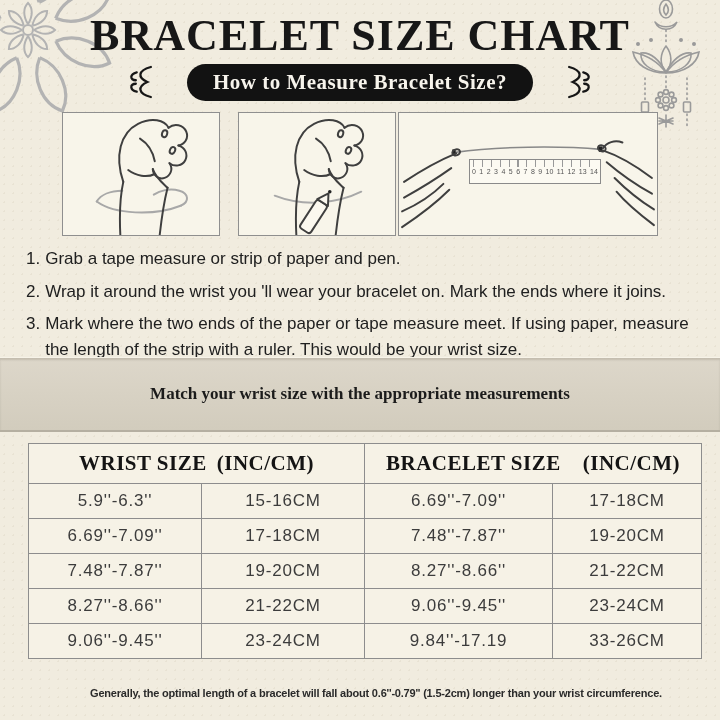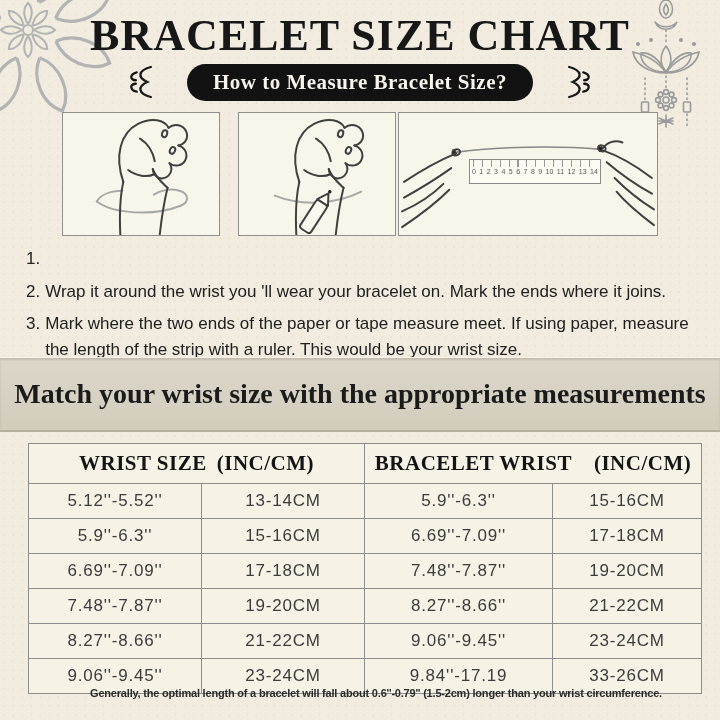--- a/index.html
+++ b/index.html
@@ -58,21 +58,21 @@
   }
   .instructions li{display:flex;gap:5px;margin-bottom:7px;}
   .instructions .num{flex:0 0 auto;}
   
   .banner{
     position:absolute;top:357px;left:0;width:100%;height:75px;box-sizing:border-box;
     background:linear-gradient(180deg,#ddd7ca,#d2ccbd);
     border-top:1px solid #f7f3e8;border-bottom:2px solid #b5afa1;
     box-shadow:inset 0 2px 2px rgba(120,112,95,.25);
     display:flex;flex-direction:column;justify-content:center;align-items:center;
-    font-family:"Liberation Serif",serif;font-weight:bold;font-size:28px;
+    font-family:"Liberation Serif",serif;font-weight:bold;font-size:17px;
     line-height:1.42;color:#1b1b1b;text-align:center;
   }
   
   .size-table{
     position:absolute;left:28px;top:443px;width:673px;
     border-collapse:collapse;table-layout:fixed;background:#f6f2e6;
   }
   .size-table th,.size-table td{border:1px solid #8d8d8d;text-align:center;}
   .size-table th{
     height:37px;font-family:"Liberation Serif",serif;font-weight:bold;
@@ -255,20 +255,21 @@
         <span>12</span>
         <span>13</span>
         <span>14</span>
       </div>
     </div>
   </div>
 
   <ol class="instructions">
     <li>
       <span class="num">1.</span>
+      <span class="txt">Grab a tape measure or strip of paper and pen.</span>
     </li>
     <li>
       <span class="num">2.</span>
       <span class="txt">Wrap it around the wrist you 'll wear your bracelet on. Mark the ends where it joins.</span>
     </li>
     <li>
       <span class="num">3.</span>
       <span class="txt">Mark where the two ends of the paper or tape measure meet. If using paper, measure the length of the strip with a ruler. This would be your wrist size.</span>
     </li>
   </ol>
@@ -283,31 +284,25 @@
         <col style="width:163px">
         <col style="width:188px">
         <col style="width:149px">
     </colgroup>
     <thead>
       <tr>
         <th colspan="2">
           <span class="label">WRIST SIZE</span><span class="unit">(INC/CM)</span>
         </th>
         <th colspan="2">
-          <span class="label">BRACELET WRIST</span><span class="unit">(INC/CM)</span>
+          <span class="label">BRACELET SIZE</span><span class="unit">(INC/CM)</span>
         </th>
       </tr>
     </thead>
     <tbody>
-      <tr>
-        <td>5.12''-5.52''</td>
-        <td>13-14CM</td>
-        <td>5.9''-6.3''</td>
-        <td>15-16CM</td>
-      </tr>
       <tr>
         <td>5.9''-6.3''</td>
         <td>15-16CM</td>
         <td>6.69''-7.09''</td>
         <td>17-18CM</td>
       </tr>
       <tr>
         <td>6.69''-7.09''</td>
         <td>17-18CM</td>
         <td>7.48''-7.87''</td>

